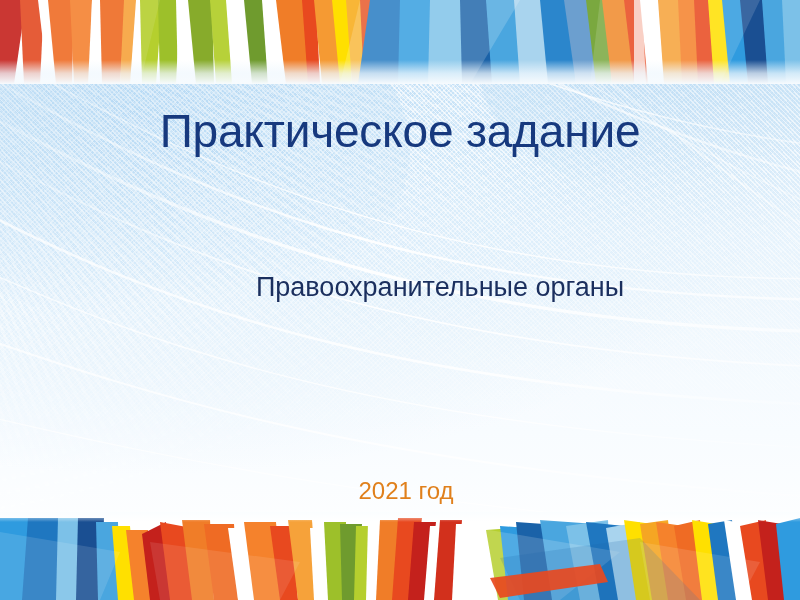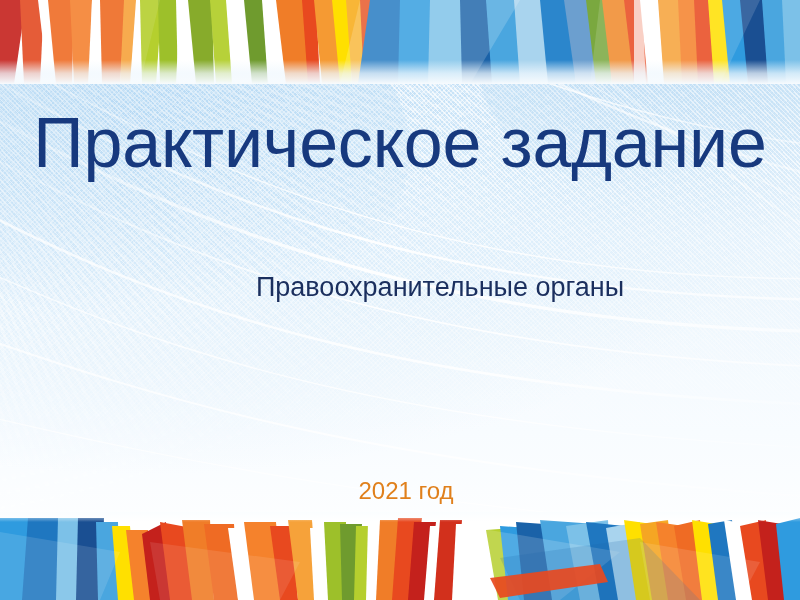--- a/index.html
+++ b/index.html
@@ -100,21 +100,21 @@
     pointer-events: none;
   }
 
   
   #title {
     position: absolute;
     left: 0;
     top: 107px;
     width: 800px;
     text-align: center;
-    font-size: 70px;
+    font-size: 46px;
     line-height: 1.05;
     font-weight: 400;
     color: #17397e;
     letter-spacing: -0.2px;
     white-space: nowrap;
   }
   #subtitle {
     position: absolute;
     left: 0;
     top: 272px;

